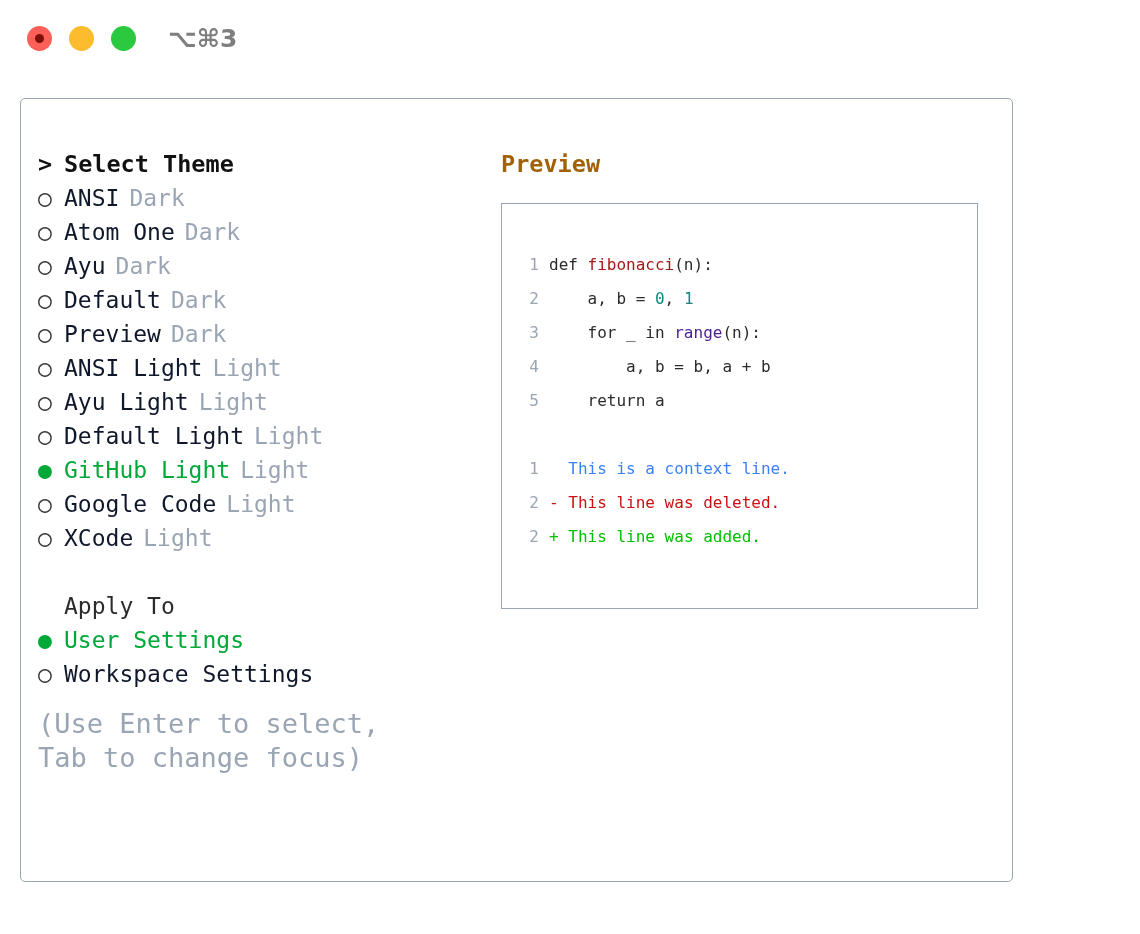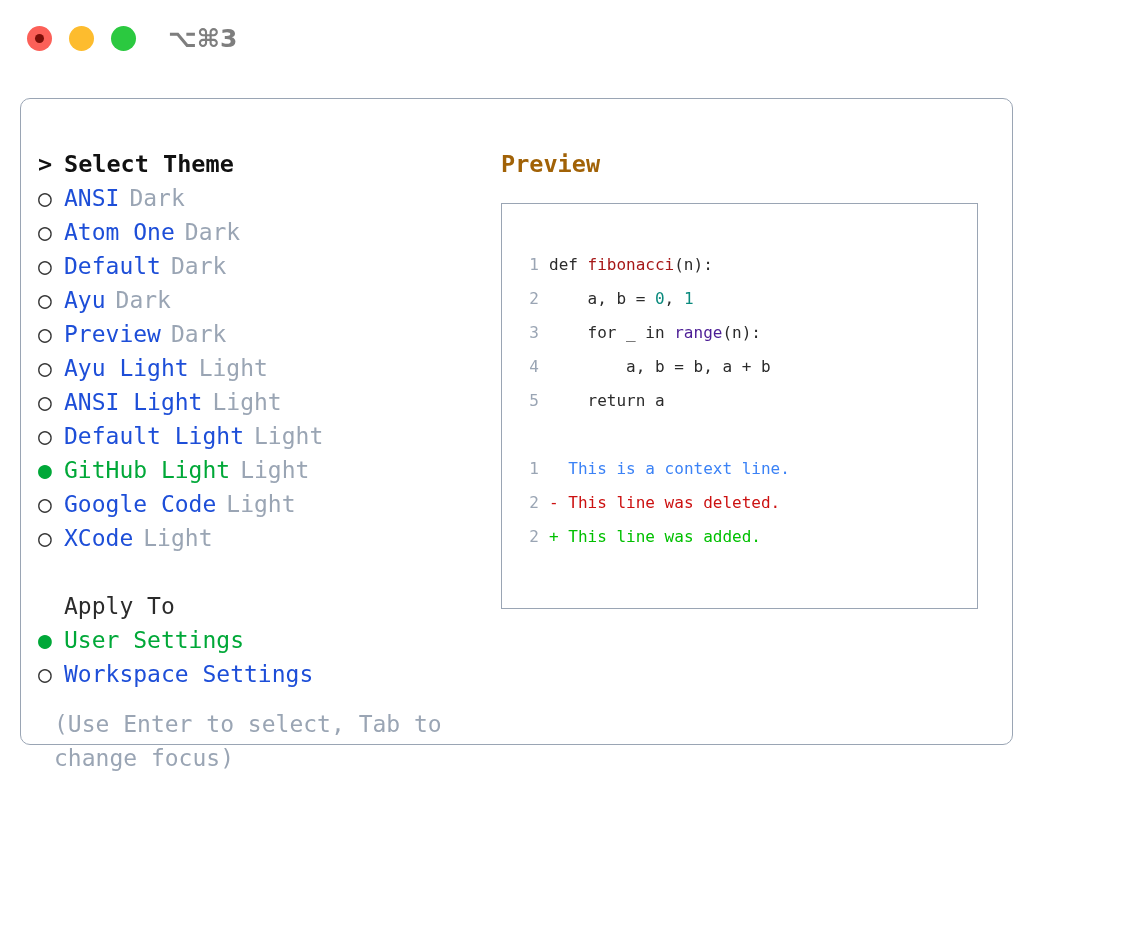--- a/index.html
+++ b/index.html
@@ -71,23 +71,23 @@
     letter-spacing: 0px;
     line-height: 30px;
   }
 
   
   .panel {
     position: absolute;
     left: 20px;
     top: 98px;
     width: 993px;
-    height: 647px;
+    height: 784px;
     border: 1.6px solid #9aa5b4;
-    border-radius: 10px;
+    border-radius: 5px;
     box-sizing: border-box;
   }
 
   
   .left-col {
     position: absolute;
     left: 17px;
     top: 48px;
     width: 430px;
   }
@@ -109,40 +109,39 @@
 
   .marker {
     display: inline-block;
     width: 26px;
     color: #3b3b3b;
   }
   .marker.bullet-empty { color: #3b3b3b; }
   .marker.bullet-full  { color: #00a838; }
   .marker.blank        { color: transparent; }
 
-  .label      { color: #1d4ed8; }
+  .label      { color: #0f172a; }
   .label.sel  { color: #00a838; }
   .badge      { color: #9aa5b4; margin-left: 10px; }
 
   .spacer { height: 34px; }
 
   .section-head {
     height: 34px;
     line-height: 34px;
     font-size: 23px;
     color: #2b2b2b;
   }
 
   .hint {
     margin-top: 16px;
-    font-size: 23px;
+    font-size: 27px;
     line-height: 34px;
     color: #9aa5b4;
     width: 400px;
-    margin-left: 16px;
   }
 
   
   .right-col {
     position: absolute;
     left: 480px;
     top: 48px;
     width: 500px;
   }
   .preview-title {
@@ -206,25 +205,25 @@
 
     <div class="left-col">
 
       <div class="row head-row">
         <span class="marker">&gt;</span><span>Select Theme</span>
       </div>
 
       <div id="theme-rows">
           <div class="row"><span class="marker bullet-empty">○</span><span class="label">ANSI</span><span class="badge">Dark</span></div>
           <div class="row"><span class="marker bullet-empty">○</span><span class="label">Atom One</span><span class="badge">Dark</span></div>
+          <div class="row"><span class="marker bullet-empty">○</span><span class="label">Ayu</span><span class="badge">Dark</span></div>
           <div class="row"><span class="marker bullet-empty">○</span><span class="label">Default</span><span class="badge">Dark</span></div>
-          <div class="row"><span class="marker bullet-empty">○</span><span class="label">Ayu</span><span class="badge">Dark</span></div>
           <div class="row"><span class="marker bullet-empty">○</span><span class="label">Preview</span><span class="badge">Dark</span></div>
+          <div class="row"><span class="marker bullet-empty">○</span><span class="label">ANSI Light</span><span class="badge">Light</span></div>
           <div class="row"><span class="marker bullet-empty">○</span><span class="label">Ayu Light</span><span class="badge">Light</span></div>
-          <div class="row"><span class="marker bullet-empty">○</span><span class="label">ANSI Light</span><span class="badge">Light</span></div>
           <div class="row"><span class="marker bullet-empty">○</span><span class="label">Default Light</span><span class="badge">Light</span></div>
           <div class="row"><span class="marker bullet-full">●</span><span class="label sel">GitHub Light</span><span class="badge">Light</span></div>
           <div class="row"><span class="marker bullet-empty">○</span><span class="label">Google Code</span><span class="badge">Light</span></div>
           <div class="row"><span class="marker bullet-empty">○</span><span class="label">XCode</span><span class="badge">Light</span></div>
         </div>
 
       <div class="spacer"></div>
 
       <div class="section-head">
         <span class="marker blank">○</span><span>Apply To</span>

